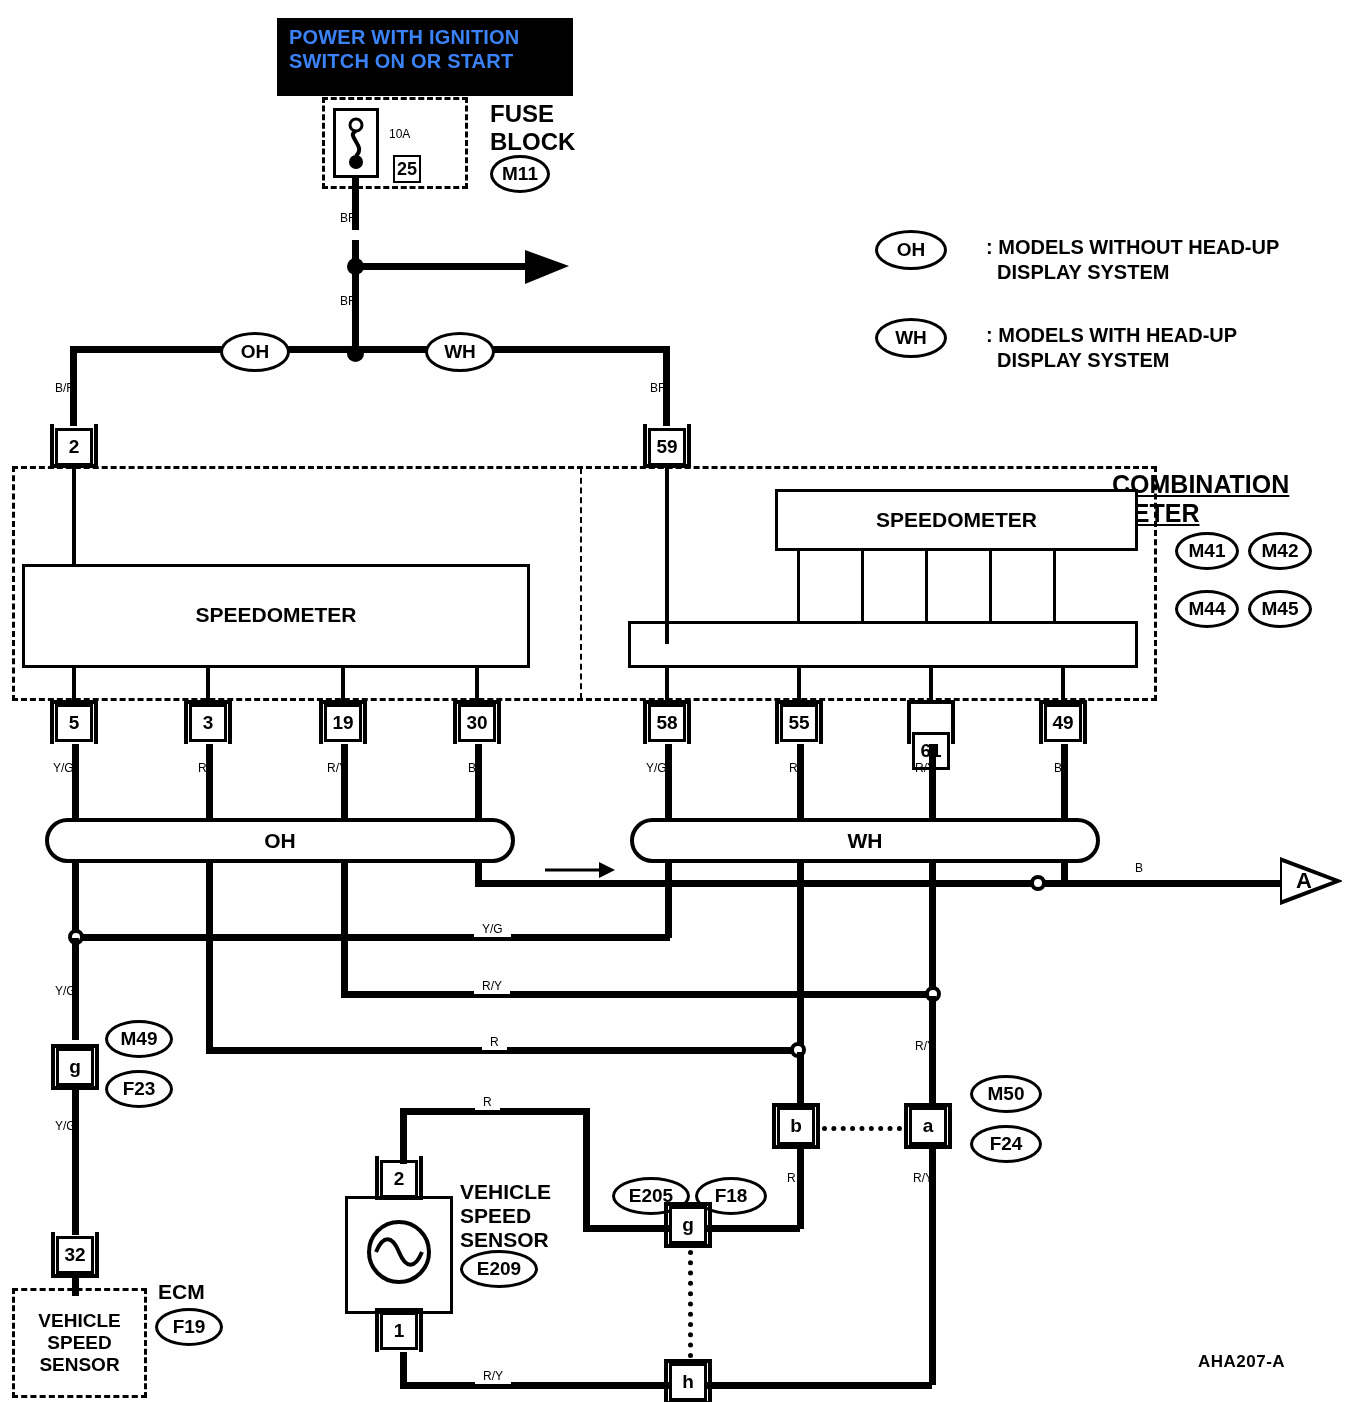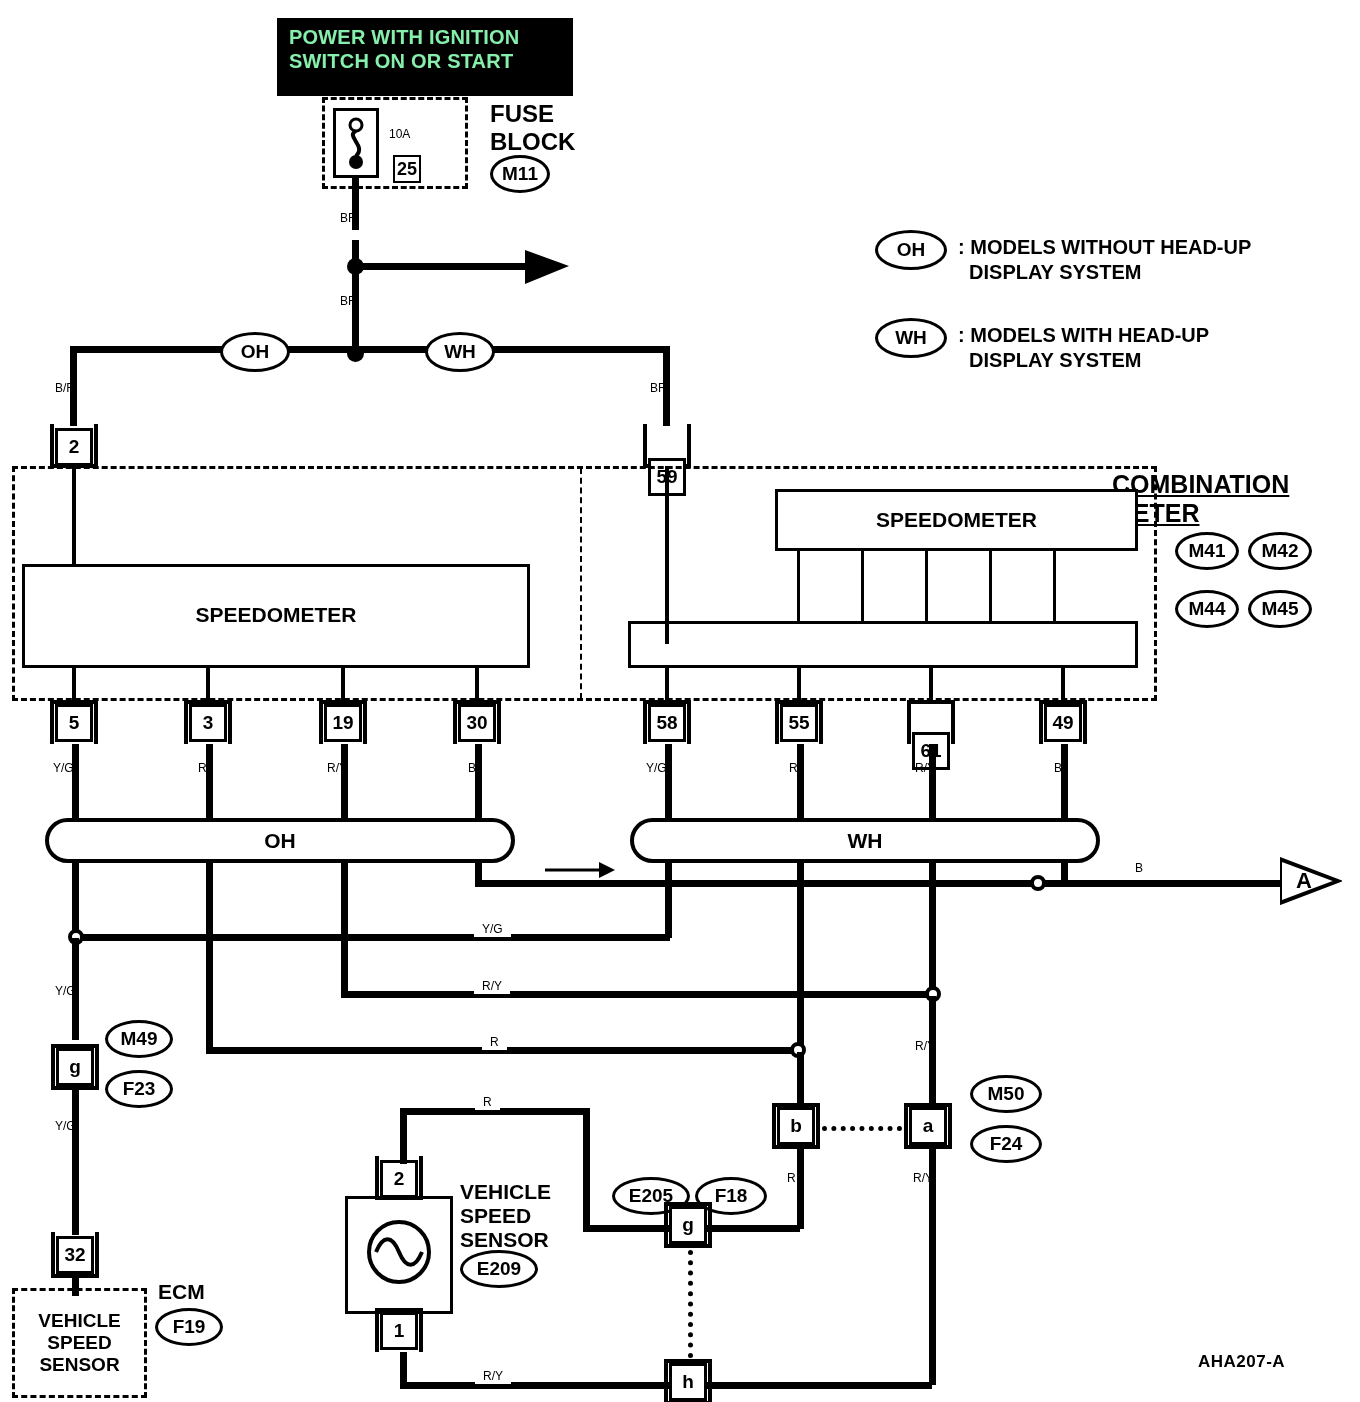--- a/index.html
+++ b/index.html
@@ -31,21 +31,21 @@
   .wire {
     position: absolute;
     background: #000;
   }
   .wh { height: 7px; }
   .wv { width: 7px; }
   
   .title-block {
     position: absolute;
     background: #000;
-    color: #86efac;
+    color: #3b82f6;
     font-weight: bold;
     font-size: 20px;
     line-height: 1.2;
     padding: 7px 10px 8px 12px;
     letter-spacing: 0.2px;
   }
   
   .solidbox {
     position: absolute;
     border: 3px solid #000;
@@ -124,21 +124,21 @@
   .dotline {
     position: absolute;
     border-top: 5px dotted #000;
   }
   .dotline-v {
     position: absolute;
     border-left: 5px dotted #000;
   }
   .lbl { font-size: 12px; font-weight: normal; }
   .lbl-s { font-size: 18px; font-weight: bold; }
-  .legend-txt { font-size: 20px; font-weight: bold; line-height: 1.25; }
+  .legend-txt { font-size: 20px; font-weight: bold; line-height: 1.25; margin-left: 28px; }
   .codeid { font-size: 17px; font-weight: bold; letter-spacing: 0.5px; }
 </style>
 </head>
 <body>
 
 <div id="canvas">
 
   <div class="title-block" style="left:277px; top:18px; width:274px; height:63px;">POWER WITH IGNITION
 SWITCH ON OR START</div>
 
@@ -177,21 +177,21 @@
   <div class="wire wv" style="left:70px; top:346px; height:80px;"></div>
   <div class="txt lbl" style="left:55px; top:382px;">B/R</div>
 
   <div class="wire wv" style="left:663px; top:346px; height:80px;"></div>
   <div class="txt lbl" style="left:650px; top:382px;">BR</div>
 
   <div class="term-bracket down" style="left:50px; top:424px; width:48px; height:44px;"></div>
   <div class="term" style="left:55px; top:428px;">2</div>
 
   <div class="term-bracket down" style="left:643px; top:424px; width:48px; height:44px;"></div>
-  <div class="term" style="left:648px; top:428px;margin-top:30px;">59</div>
+  <div class="term" style="left:648px; top:428px;">59</div>
 
   <div class="dashbox" style="left:12px; top:466px; width:1145px; height:235px;"></div>
   <div class="abs" style="left:580px; top:468px; width:0; height:231px; border-left:2px dashed #000;"></div>
   <div class="txt" style="left:1112px; top:470px; font-size:25px;text-decoration:underline;">COMBINATION
 METER</div>
   <div class="oval" style="left:1175px; top:532px; width:64px; height:38px;">M41</div>
   <div class="oval" style="left:1248px; top:532px; width:64px; height:38px;">M42</div>
   <div class="oval" style="left:1175px; top:590px; width:64px; height:38px;">M44</div>
   <div class="oval" style="left:1248px; top:590px; width:64px; height:38px;">M45</div>
 

